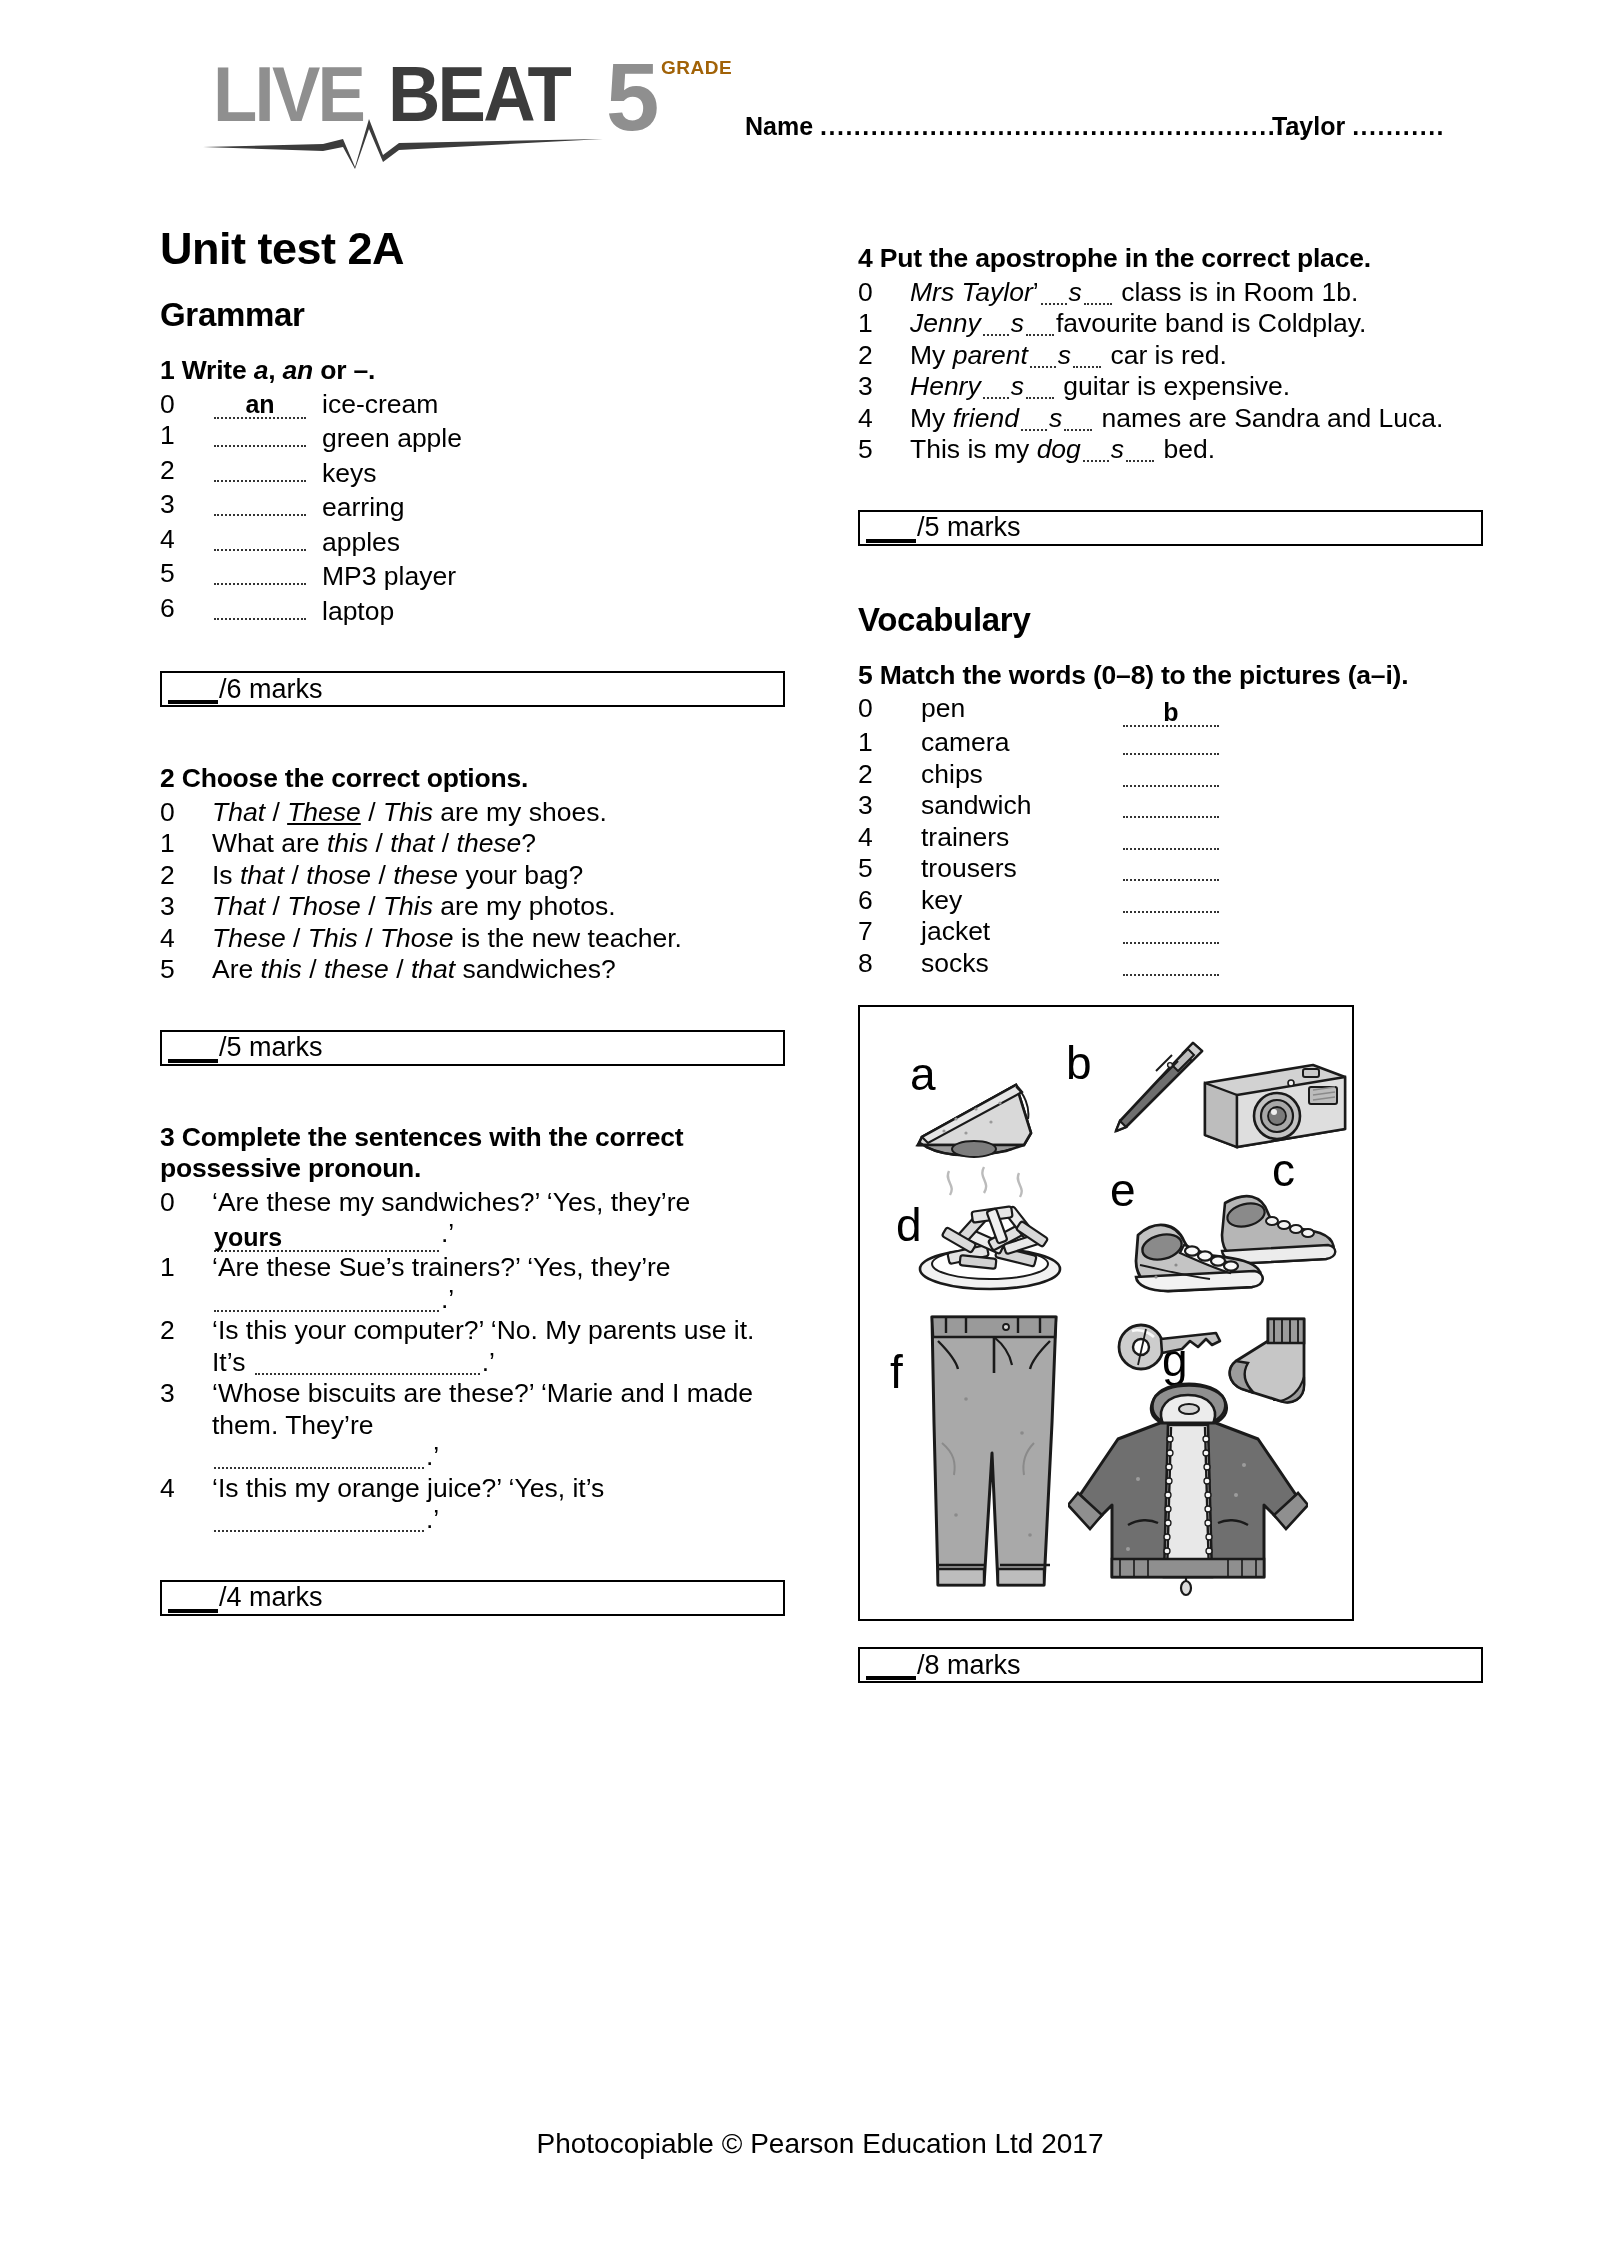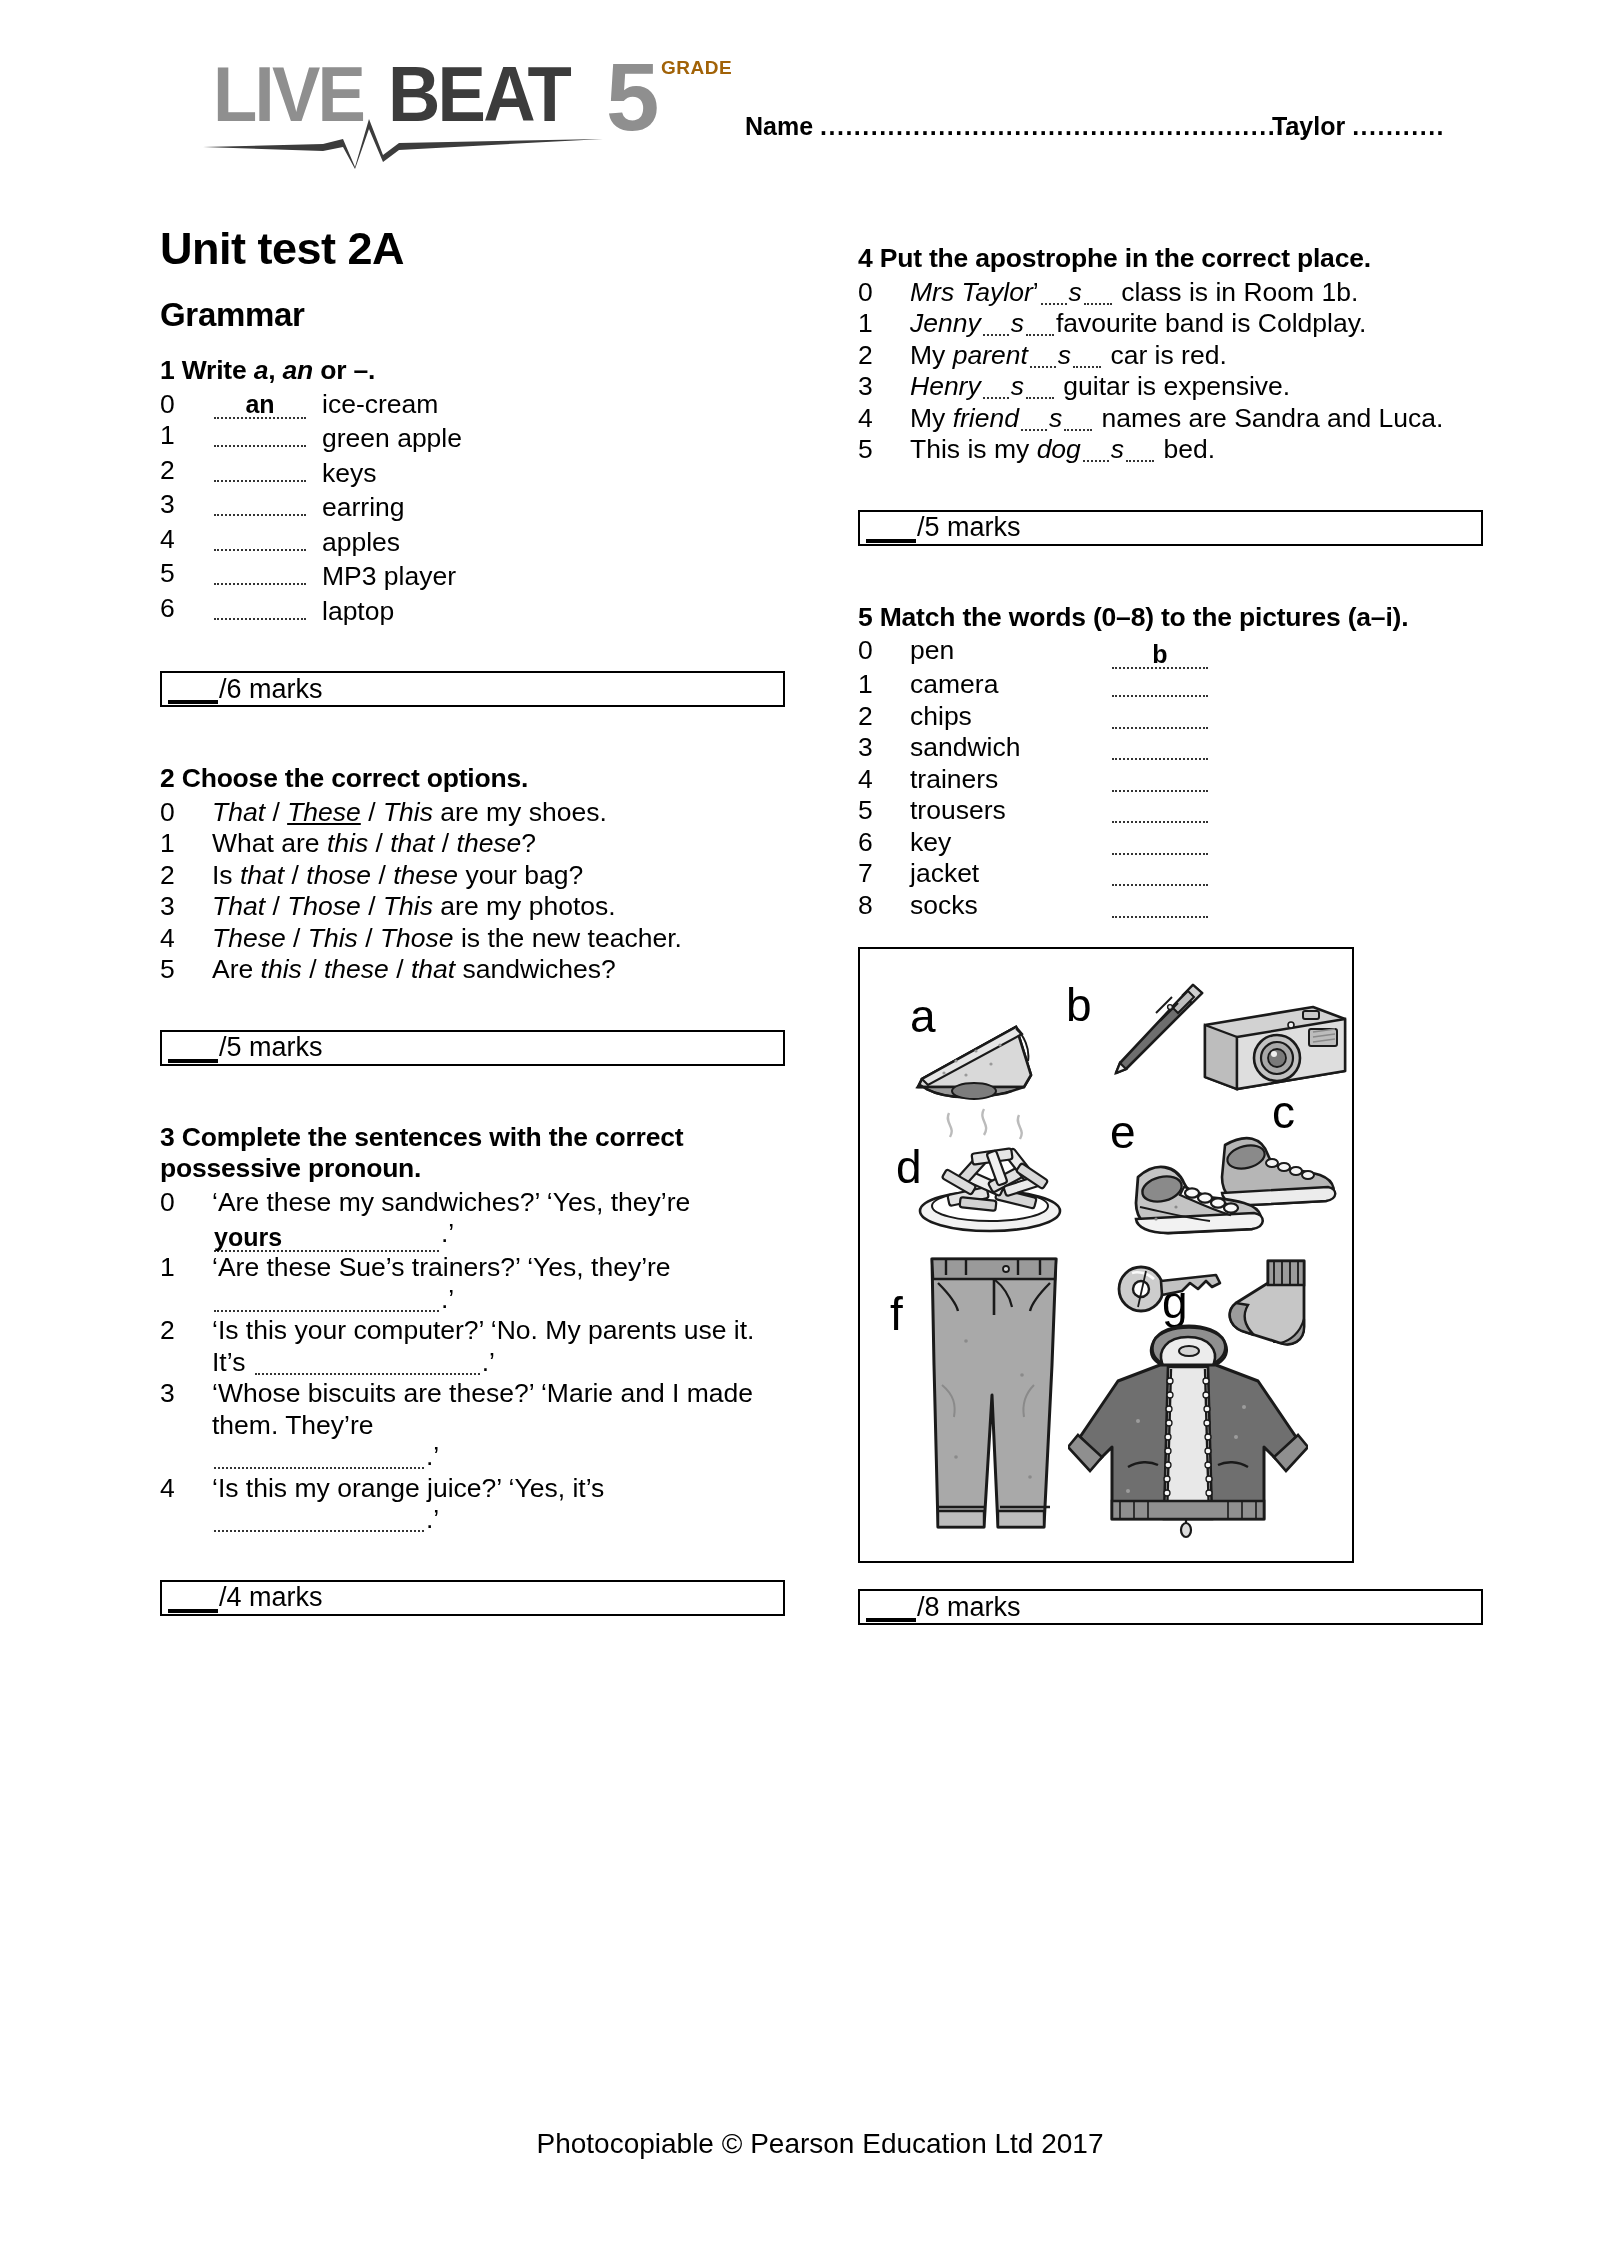--- a/index.html
+++ b/index.html
@@ -185,20 +185,21 @@
   .blank-tiny2 { width: 28px; }
   .blank-wrap  { width: 210px; }
 
   .ex1-row .body { display: flex; align-items: baseline; }
   .ex1-row .blank-ex1 { margin-right: 16px; }
 
   
   .match-row .word {
     display: inline-block;
     width: 200px;
+    margin-left: 11px;
   }
 
   
   .marksbox {
     border: 2.5px solid #000;
     height: 36px;
     display: flex;
     align-items: center;
     font-size: 27px;
     box-sizing: border-box;
@@ -439,20 +440,21 @@
       </ol>
 
     <div class="spacer-md"></div>
     <div class="marksbox">
       <span class="marks-underline"></span>
         <span>/5 marks</span>
     </div>
 
     <div class="spacer-lg"></div>
 
+    <h2 class="section-head">Vocabulary</h2>
 
     <h3 class="ex-head">5 Match the words (0–8) to the pictures (a–i).</h3>
     <ol class="items" id="ex5-list">
         <li class="match-row">
           <span class="num">0</span>
           <span class="body"><span class="word">pen</span><span class="blank blank-match blank-filled">b</span></span>
         </li>
         <li class="match-row">
           <span class="num">1</span>
           <span class="body"><span class="word">camera</span><span class="blank blank-match"></span></span>

